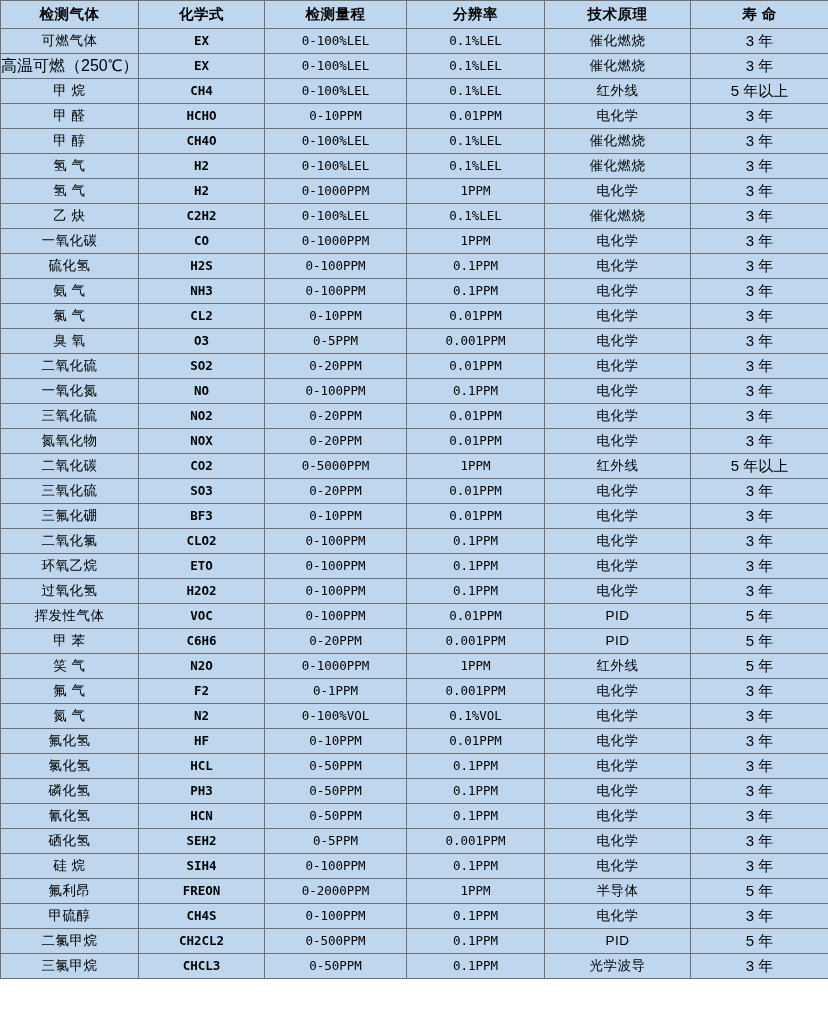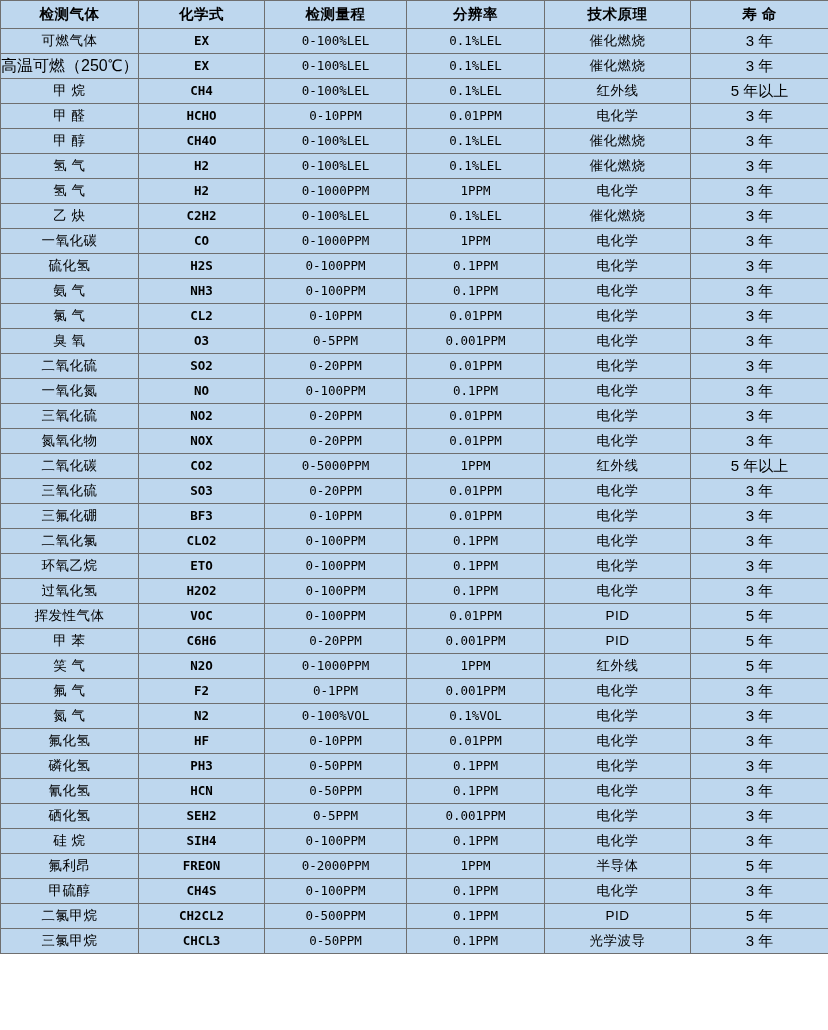--- a/index.html
+++ b/index.html
@@ -323,20 +323,28 @@
         </tr>
         <tr>
           <td class="zh">氟化氢</td>
           <td class="mono">HF</td>
           <td class="num">0-10PPM</td>
           <td class="num">0.01PPM</td>
           <td class="zh">电化学</td>
           <td class="life">3 年</td>
         </tr>
         <tr>
+          <td class="zh">氯化氢</td>
+          <td class="mono">HCL</td>
+          <td class="num">0-50PPM</td>
+          <td class="num">0.1PPM</td>
+          <td class="zh">电化学</td>
+          <td class="life">3 年</td>
+        </tr>
+        <tr>
           <td class="zh">磷化氢</td>
           <td class="mono">PH3</td>
           <td class="num">0-50PPM</td>
           <td class="num">0.1PPM</td>
           <td class="zh">电化学</td>
           <td class="life">3 年</td>
         </tr>
         <tr>
           <td class="zh">氰化氢</td>
           <td class="mono">HCN</td>

